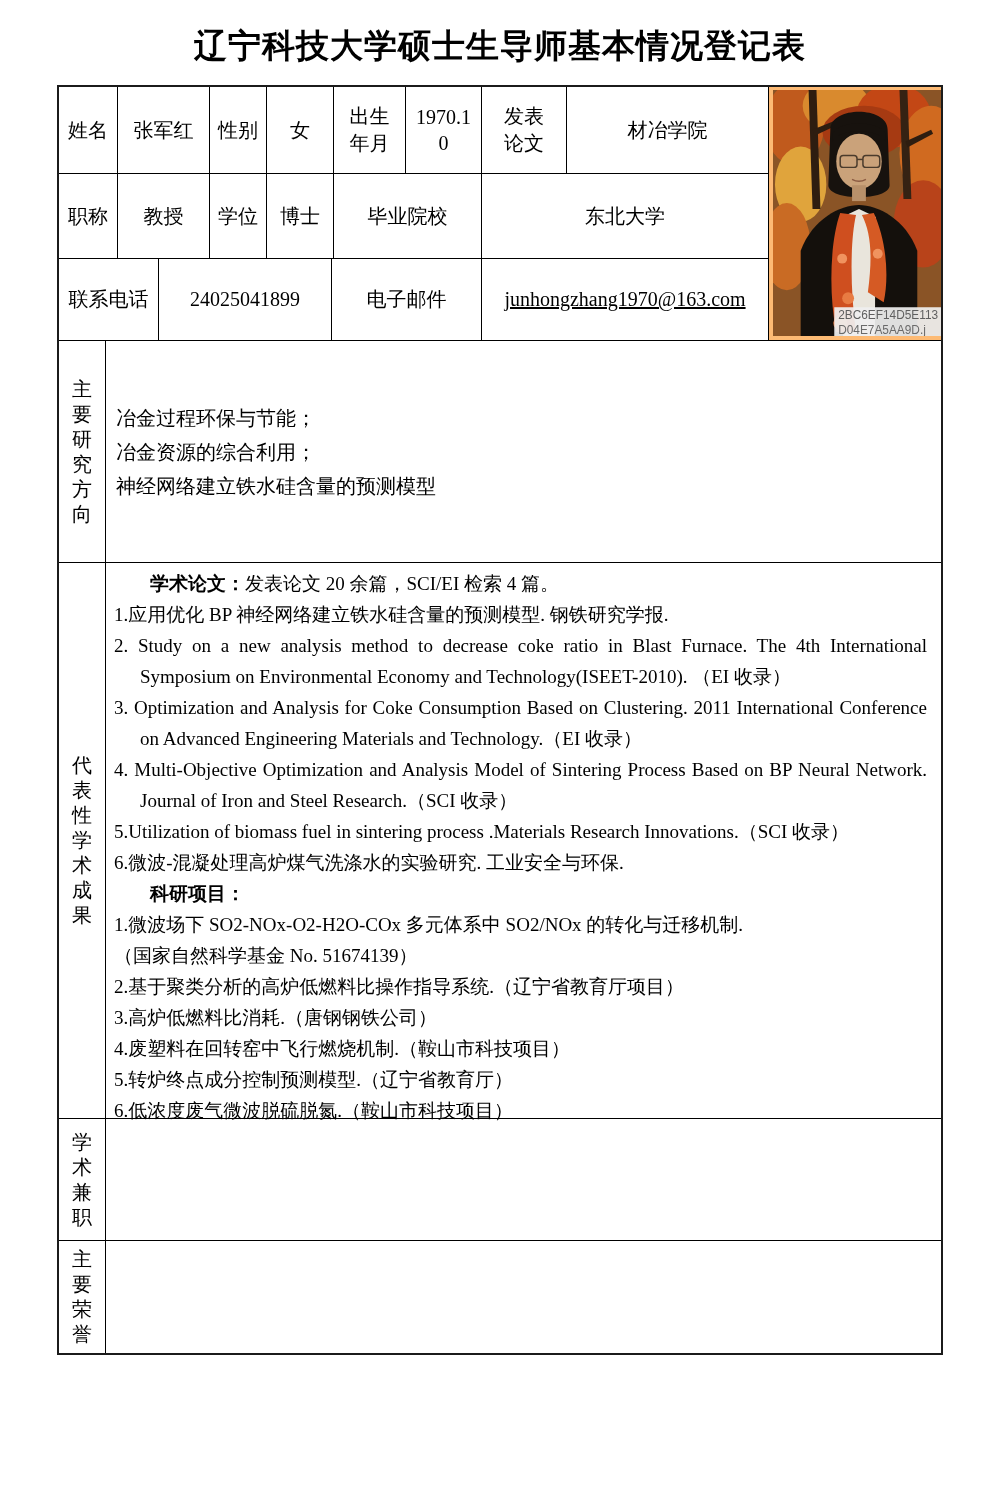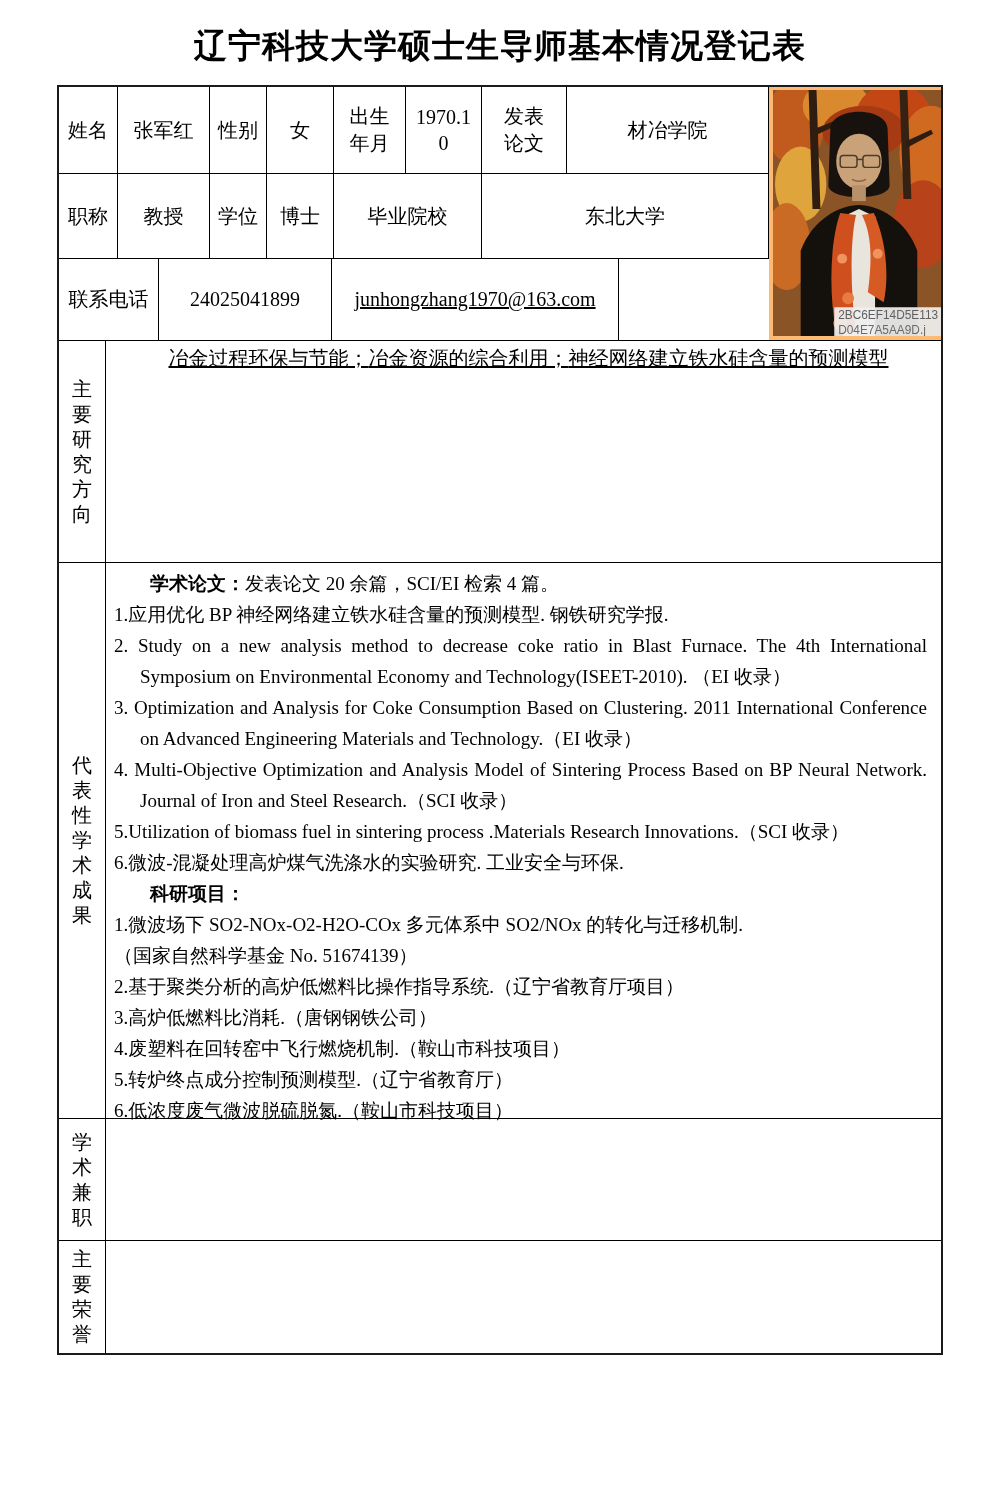--- a/index.html
+++ b/index.html
@@ -44,22 +44,22 @@
   .sec-research{height:222px;flex:0 0 auto;}
   .sec-achv{height:556px;flex:0 0 auto;}
   .sec-positions{height:122px;flex:0 0 auto;}
   .v-label-cell{
     width:47px;flex:0 0 auto;border-right:1px solid #000;box-sizing:border-box;
     display:flex;align-items:center;justify-content:center;
   }
   .v-label{display:block;width:22px;font-size:20px;line-height:25px;word-break:break-all;text-align:center;}
   .content{flex:1 1 auto;box-sizing:border-box;}
   .research-content{
-    display:flex;flex-direction:row;justify-content:center;
-    padding-left:10px;font-size:20px;line-height:34px;text-decoration:underline;
+    display:flex;flex-direction:column;justify-content:center;
+    padding-left:10px;font-size:20px;line-height:34px;
   }
   .achv-content{padding:5px 14px 0 8px;font-size:19px;line-height:31px;}
   .heading-line{text-indent:36px;}
   .bold{font-weight:bold;}
   .paper{padding-left:26px;text-indent:-26px;text-align:justify;}
   .proj{text-align:left;}
 </style>
 </head>
 <body>
 
@@ -94,20 +94,21 @@
           <div class="cell w92">教授</div>
           <div class="cell w57">学位</div>
           <div class="cell w67">博士</div>
           <div class="cell w148">毕业院校</div>
           <div class="cell w287">东北大学</div>
         </div>
 
         <div class="row r3">
           <div class="cell w100">联系电话</div>
           <div class="cell w173">24025041899</div>
+          <div class="cell w150">电子邮件</div>
           <div class="cell w287">
               <span class="email-link">junhongzhang1970@163.com</span>
             </div>
         </div>
 
       </div>
 
       <div class="photo-cell">
         <svg viewBox="0 0 170 248" preserveAspectRatio="none">
           <rect x="0" y="0" width="170" height="248" fill="#8a5426"></rect>

